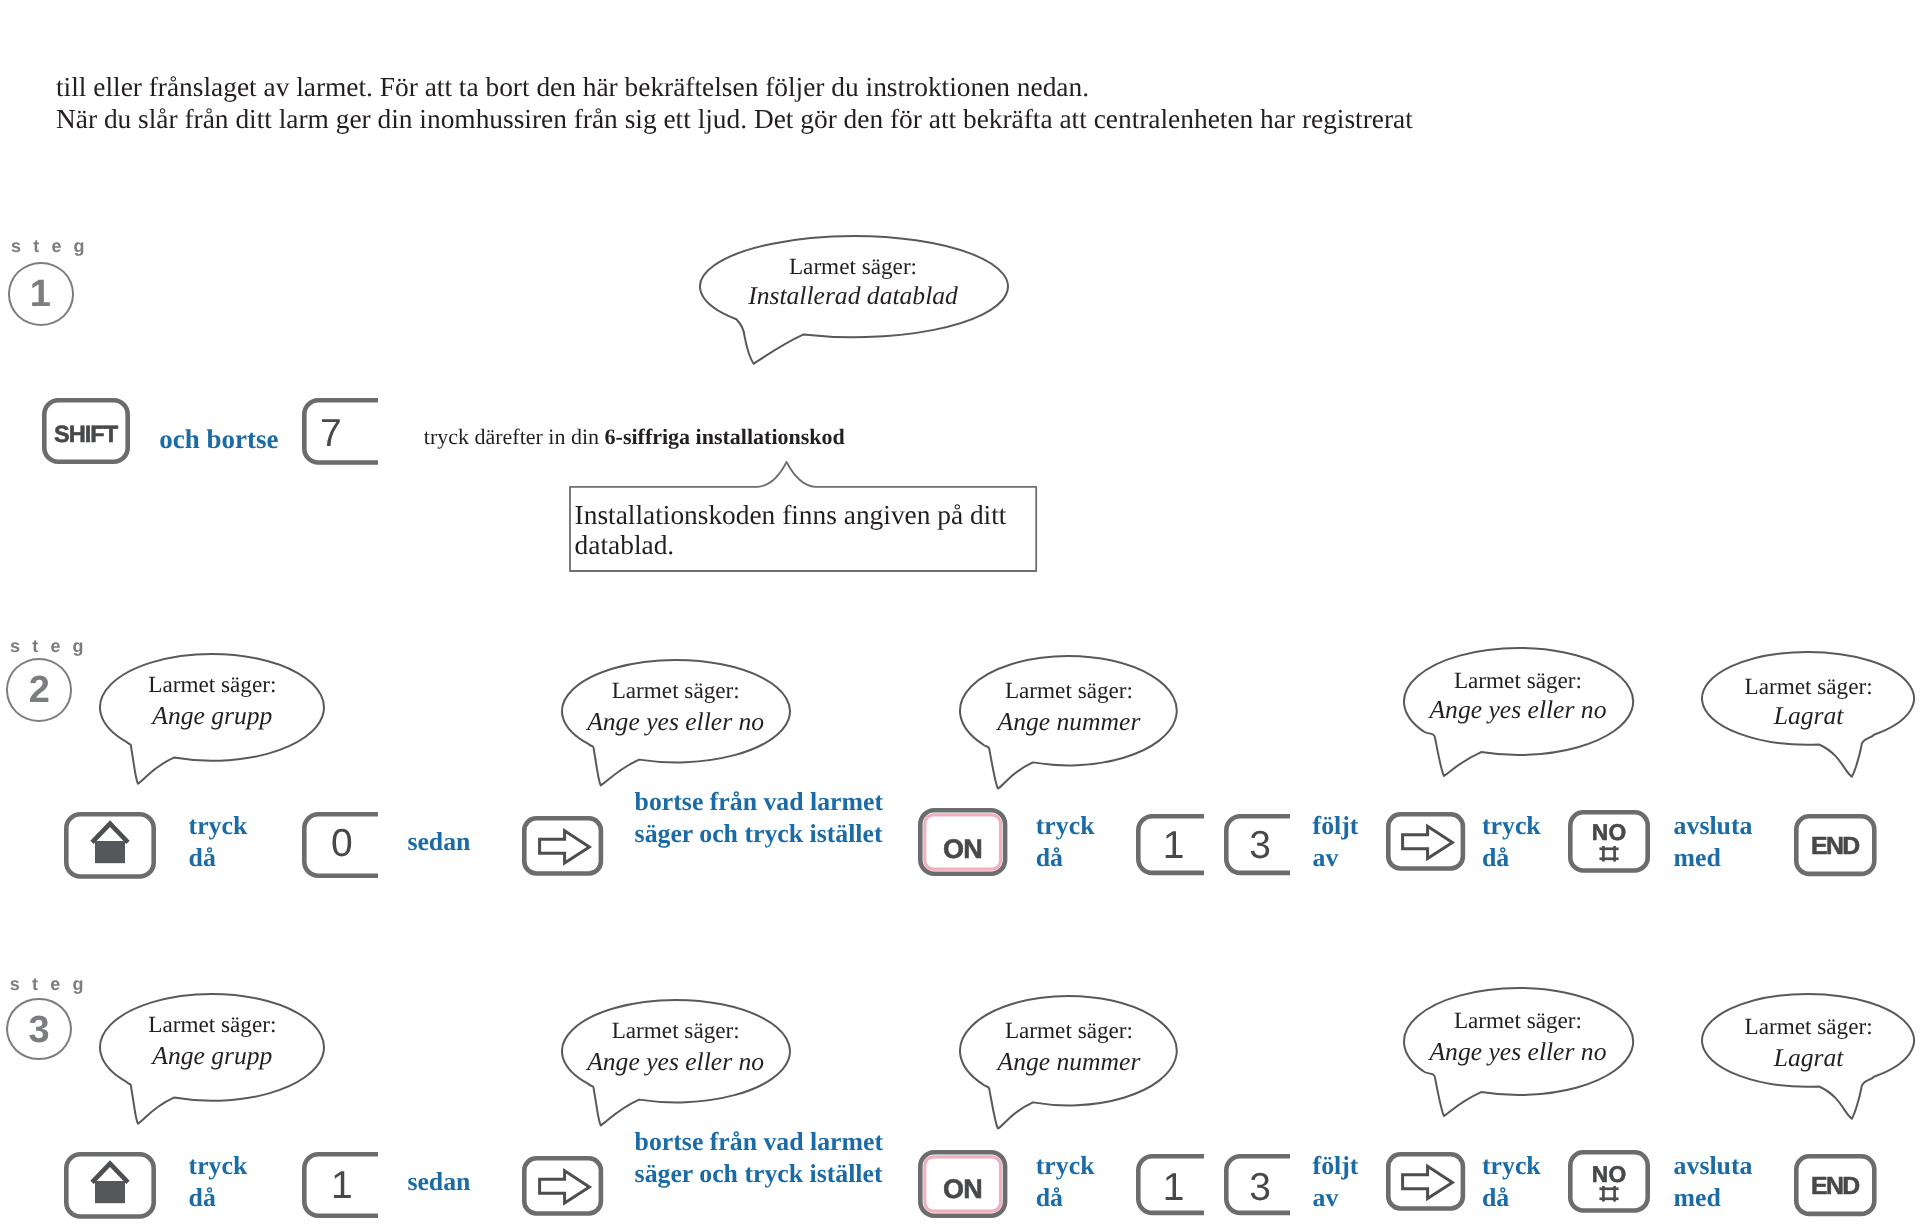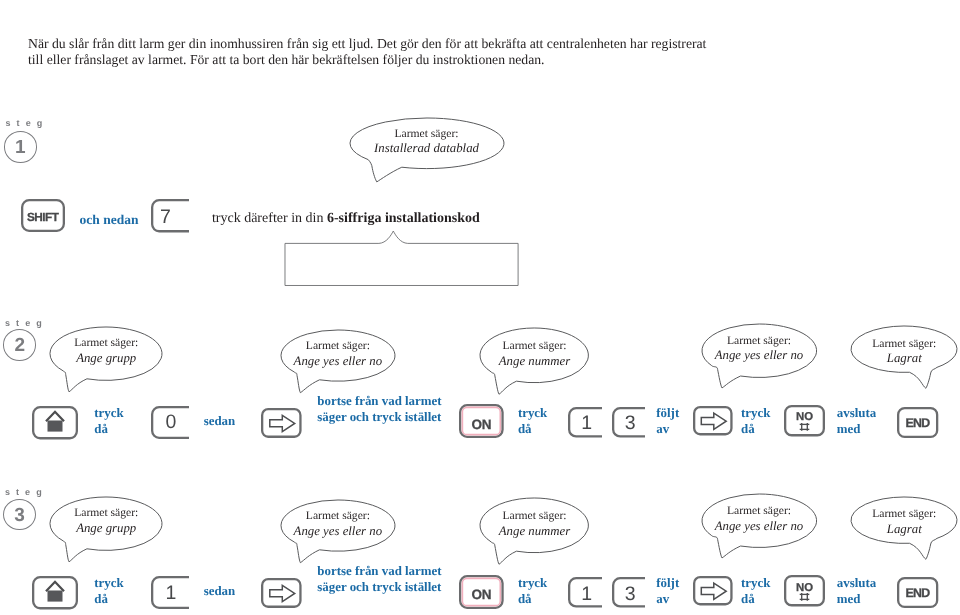--- a/index.html
+++ b/index.html
@@ -5,70 +5,72 @@
   html,body{margin:0;padding:0;}
   body{width:960px;height:615px;background:#ffffff;font-family:"Liberation Serif",serif;overflow:hidden;-webkit-font-smoothing:antialiased;text-rendering:geometricPrecision;}
   .pg{transform:translateZ(0);}
   .pg{position:absolute;left:0;top:0;width:960px;height:615px;}
   h1.title{position:absolute;left:28px;top:0.2px;margin:0;font-family:"Liberation Sans",sans-serif;font-weight:bold;font-size:19.6px;color:#b4b4b4;white-space:nowrap;}
   .intro{position:absolute;left:28px;top:35.5px;font-family:"Liberation Serif",serif;font-size:13.7px;line-height:16.5px;color:#231f20;white-space:nowrap;}
   .steglabel{position:absolute;font-family:"Liberation Sans",sans-serif;font-weight:bold;font-size:9px;letter-spacing:6.1px;color:#7c7d80;}
   .stegcircle{position:absolute;width:33.4px;height:31.8px;box-sizing:border-box;border:1.0px solid #7c7d80;border-radius:50%;}
   .stegnum{position:absolute;width:33.4px;height:31.8px;line-height:33.2px;text-align:center;font-family:"Liberation Sans",sans-serif;font-weight:bold;font-size:19px;color:#7c7d80;}
   .bluetxt{position:absolute;font-family:"Liberation Serif",serif;font-weight:bold;font-size:12.9px;line-height:15.7px;color:#1b6ba6;white-space:nowrap;}
-  .blktxt{position:absolute;font-family:"Liberation Serif",serif;font-size:14px;line-height:16.4px;color:#231f20;white-space:nowrap;}
+  .blktxt{position:absolute;font-family:"Liberation Serif",serif;font-size:11px;line-height:16.4px;color:#231f20;white-space:nowrap;}
   .bub{position:absolute;}
   .bub svg{position:absolute;left:0;top:0;}
   .bubtxt{position:absolute;text-align:center;font-family:"Liberation Serif",serif;color:#231f20;white-space:nowrap;}
   .bubt1{font-size:11.6px;line-height:11.6px;}
   .bubt2{font-size:12.8px;line-height:12.8px;font-style:italic;}
   .key{position:absolute;}
   .key svg{position:absolute;left:0;top:0;}
   .keylbl{position:absolute;text-align:center;font-family:"Liberation Sans",sans-serif;font-weight:bold;color:#47484a;white-space:nowrap;-webkit-text-stroke:0.28px #47484a;}
   .notetxt{position:absolute;font-family:"Liberation Serif",serif;font-size:13.7px;line-height:15.2px;color:#231f20;white-space:nowrap;}
 </style>
 </head>
 <body>
 
 <div class="pg">
   <div class="intro">
+    <div>till eller frånslaget av larmet. För att ta bort den här bekräftelsen följer du instroktionen nedan.</div>
     <div>När du slår från ditt larm ger din inomhussiren från sig ett ljud. Det gör den för att bekräfta att centralenheten har registrerat</div>
-    <div>till eller frånslaget av larmet. För att ta bort den här bekräftelsen följer du instroktionen nedan.</div>
   </div>
   <div id="dyn">
       <div class="steglabel" style="left:5.5px;top:117.8px;">steg</div>
       <div class="stegcircle" style="left:3.5px;top:131px;"></div>
       <div class="stegnum" style="left:3.5px;top:131px;">1</div>
       <div class="bub" style="left:340.5px;top:108.7px;width:172px;height:96.6px;">
         <svg width="172" height="96.6" viewBox="340.5 108.7 172 96.6">
           <path d="M 426.5 117.7 A 77 25.3 0 0 0 367.68770579513256 159.33007949941594 C 369.58770579513254 161.33007949941594 371.5 164.2 371.8 168 C 373 174.2 375 179.6 376.3 181.6 C 380.1 179.2 390.304221778609 171.90720747758553 401.304221778609 166.90720747758553 A 77 25.3 0 1 0 426.5 117.7 Z" fill="#ffffff" stroke="#58595b" stroke-width="1" stroke-linejoin="round"></path>
         </svg>
       </div>
       <div class="bubtxt bubt1" style="left:349.5px;top:127.8px;width:154px;">Larmet säger:</div>
       <div class="bubtxt bubt2" style="left:349.5px;top:141.6px;width:154px;">Installerad datablad</div>
       <div class="key" style="left:17px;top:195px;width:52px;height:41px;overflow:hidden;">
         <svg width="52" height="41" viewBox="17 195 52 41" style="overflow:hidden">
           <rect x="22.15" y="200.15" width="41.7" height="30.7" rx="7" ry="7" fill="#ffffff" stroke="#6b6c6e" stroke-width="2.3"></rect>
         </svg>
       </div>
       <div class="keylbl" style="left:21px;top:210.2px;width:44px;font-size:11.8px;letter-spacing:-0.5px;text-indent:-0.5px;">SHIFT</div>
-      <div class="bluetxt" style="left:79.6px;top:211.8px;font-size:13.5px;">och nedan</div>
+      <div class="bluetxt" style="left:79.6px;top:211.8px;font-size:13.5px;">och bortse</div>
       <div class="key" style="left:147.4px;top:195.2px;width:41.5px;height:41.4px;overflow:hidden;">
         <svg width="41.5" height="41.4" viewBox="147.4 195.2 41.5 41.4" style="overflow:hidden">
           <rect x="152.55" y="200.35" width="43.7" height="31.099999999999998" rx="7" ry="7" fill="#ffffff" stroke="#6b6c6e" stroke-width="2.3"></rect>
         </svg>
       </div>
       <div class="keylbl" style="left:148.7px;top:205.8px;width:33.5px;font-size:19.5px;font-weight:normal;-webkit-text-stroke:0;">7</div>
       <div class="blktxt" style="left:211.9px;top:211.2px;"><div style="display: inline;">tryck därefter in din </div><div style="display: inline; font-weight: bold;">6-siffriga installationskod</div></div>
       <div class="key" style="left:279.7px;top:225.79999999999998px;width:243.1px;height:64.5px;">
         <svg width="243.1" height="64.5" viewBox="279.7 225.79999999999998 243.1 64.5">
           <path d="M 284.7 285.3 L 284.7 243.2 L 378.6 243.2 C 386.1 242.79999999999998 390.6 235.39999999999998 393 230.79999999999998 C 395.40000000000003 235.39999999999998 399.90000000000003 242.79999999999998 407.40000000000003 243.2 L 517.8 243.2 L 517.8 285.3 Z" fill="#ffffff" stroke="#6d6e71" stroke-width="0.9" stroke-linejoin="round"></path>
         </svg>
       </div>
       <div class="notetxt" style="left:287.3px;top:250px;">
+        <div>Installationskoden finns angiven på ditt</div>
+        <div>datablad.</div>
       </div>
       <div class="steglabel" style="left:5px;top:317.8px;">steg</div>
       <div class="stegcircle" style="left:3px;top:329.1px;"></div>
       <div class="stegnum" style="left:3px;top:329.1px;">2</div>
       <div class="bub" style="left:41.2px;top:317.5px;width:130px;height:99.4px;">
         <svg width="130" height="99.4" viewBox="41.2 317.5 130 99.4">
           <path d="M 106.2 326.5 A 56 26.7 0 0 0 63.42742239646004 370.4337202622295 C 65.32742239646004 372.4337202622295 65.60000000000001 370.29999999999995 65.9 374.09999999999997 C 67.10000000000001 380.29999999999995 67.9 389.3 69.2 391.3 C 73 388.90000000000003 76.1387451880692 383.30569299117815 87.1387451880692 378.30569299117815 A 56 26.7 0 1 0 106.2 326.5 Z" fill="#ffffff" stroke="#58595b" stroke-width="1" stroke-linejoin="round"></path>
         </svg>
       </div>
       <div class="bubtxt bubt1" style="left:50.2px;top:336.9px;width:112px;">Larmet säger:</div>

